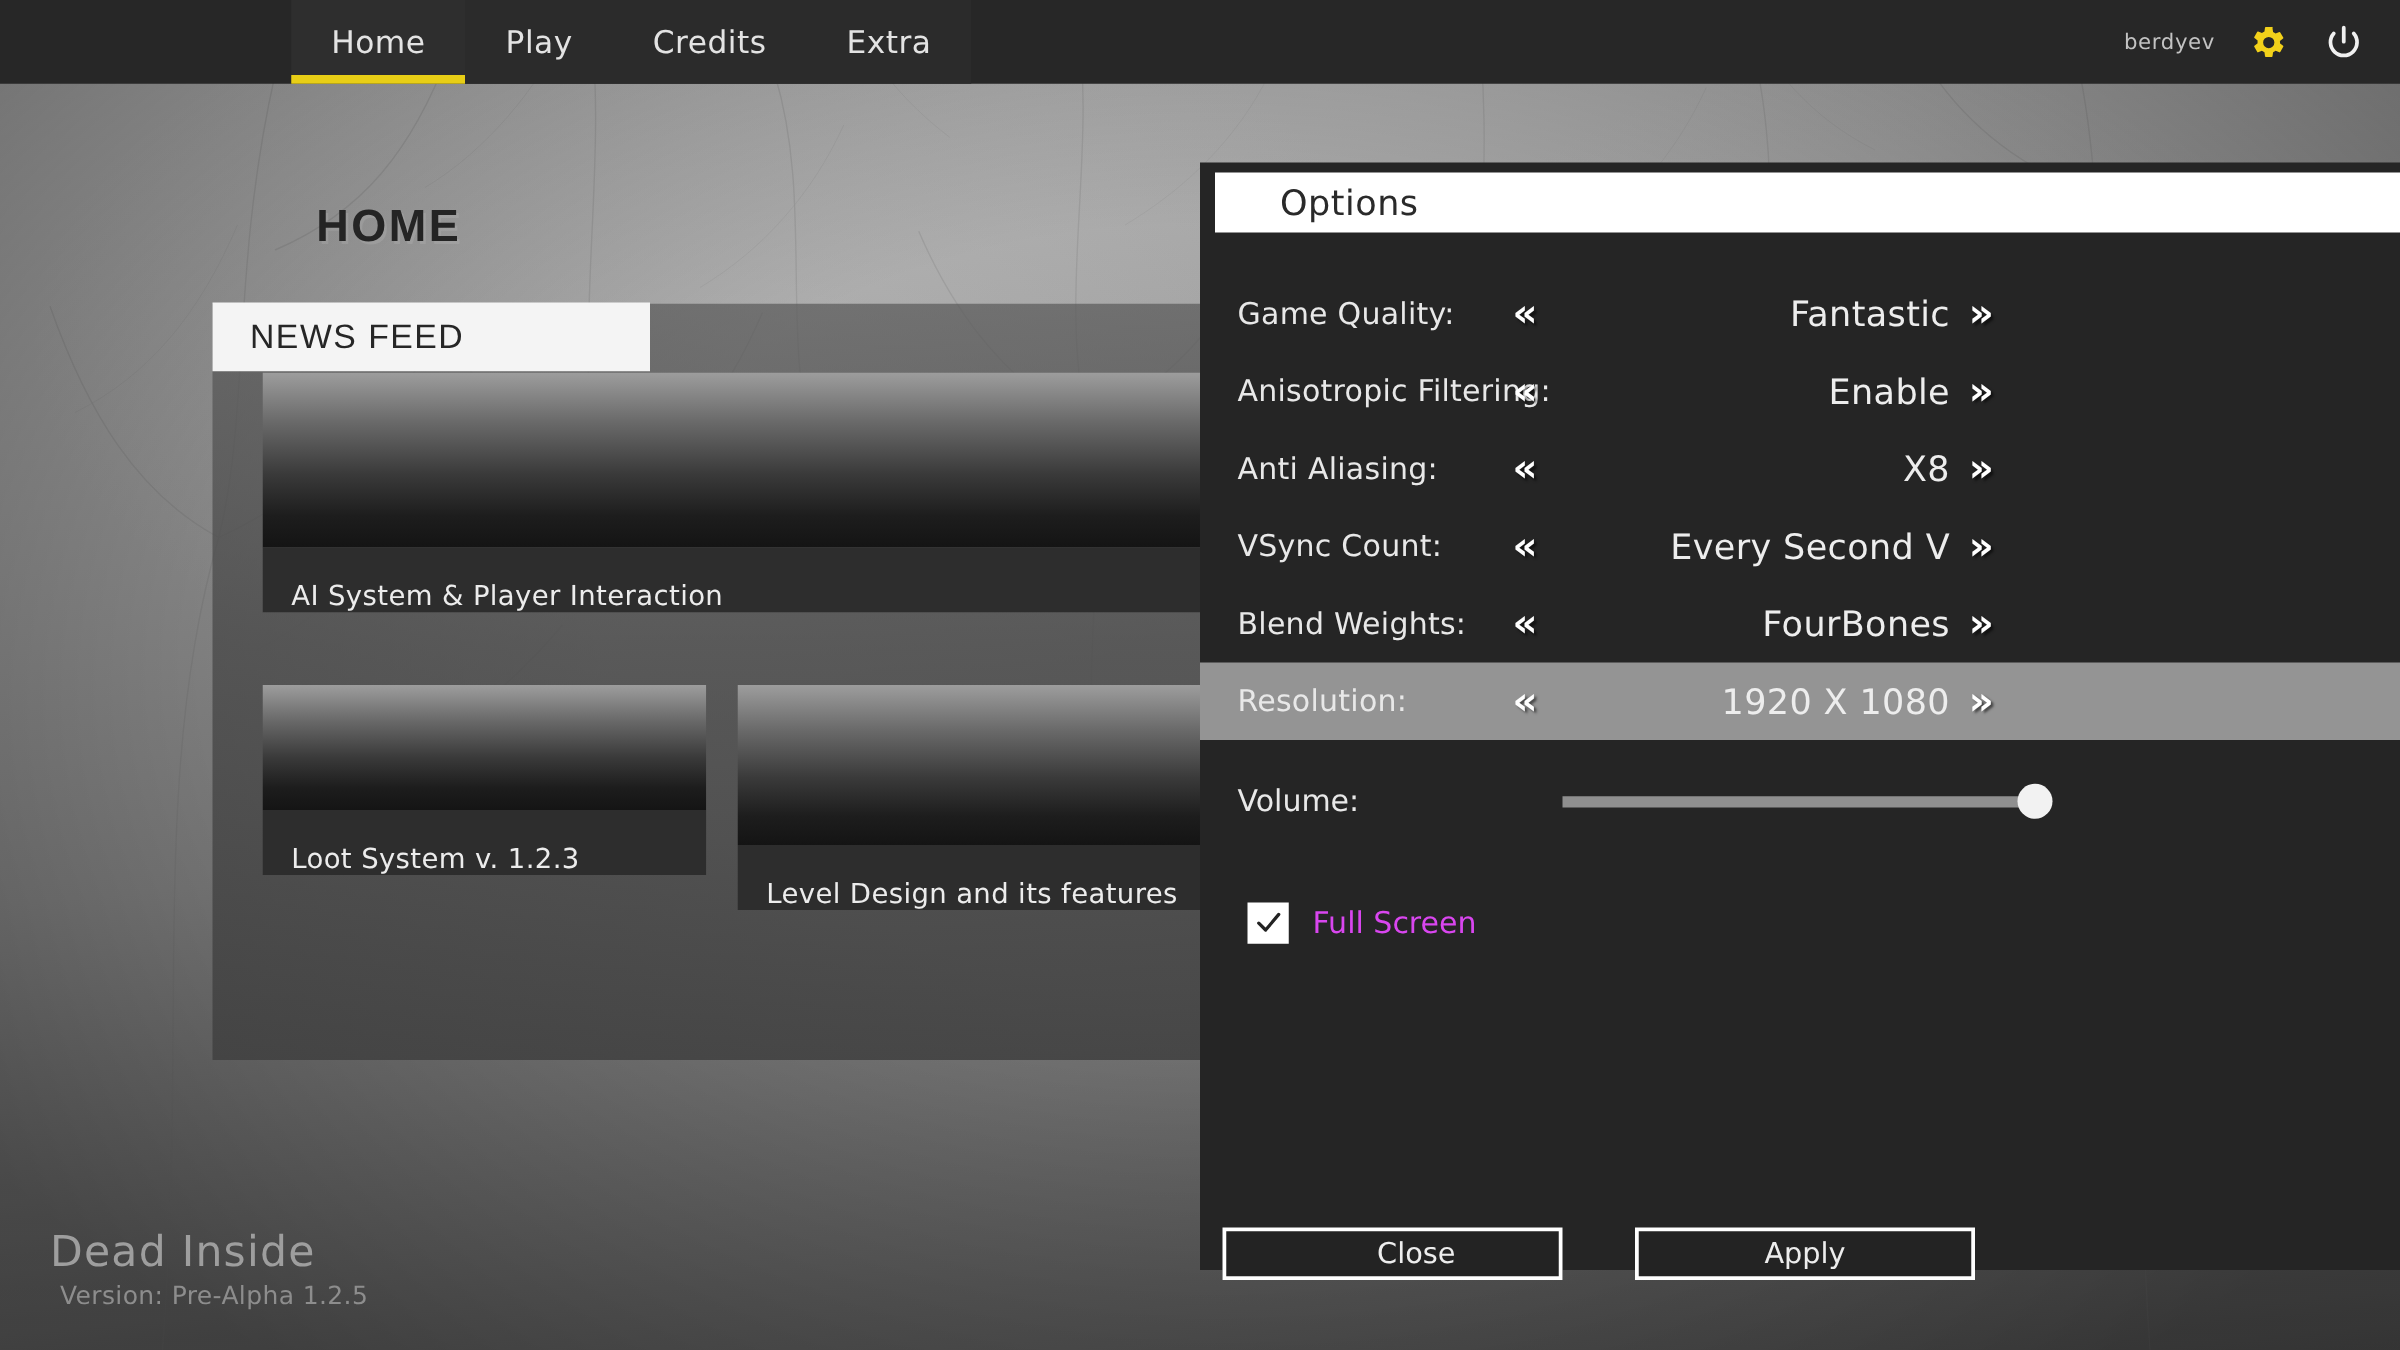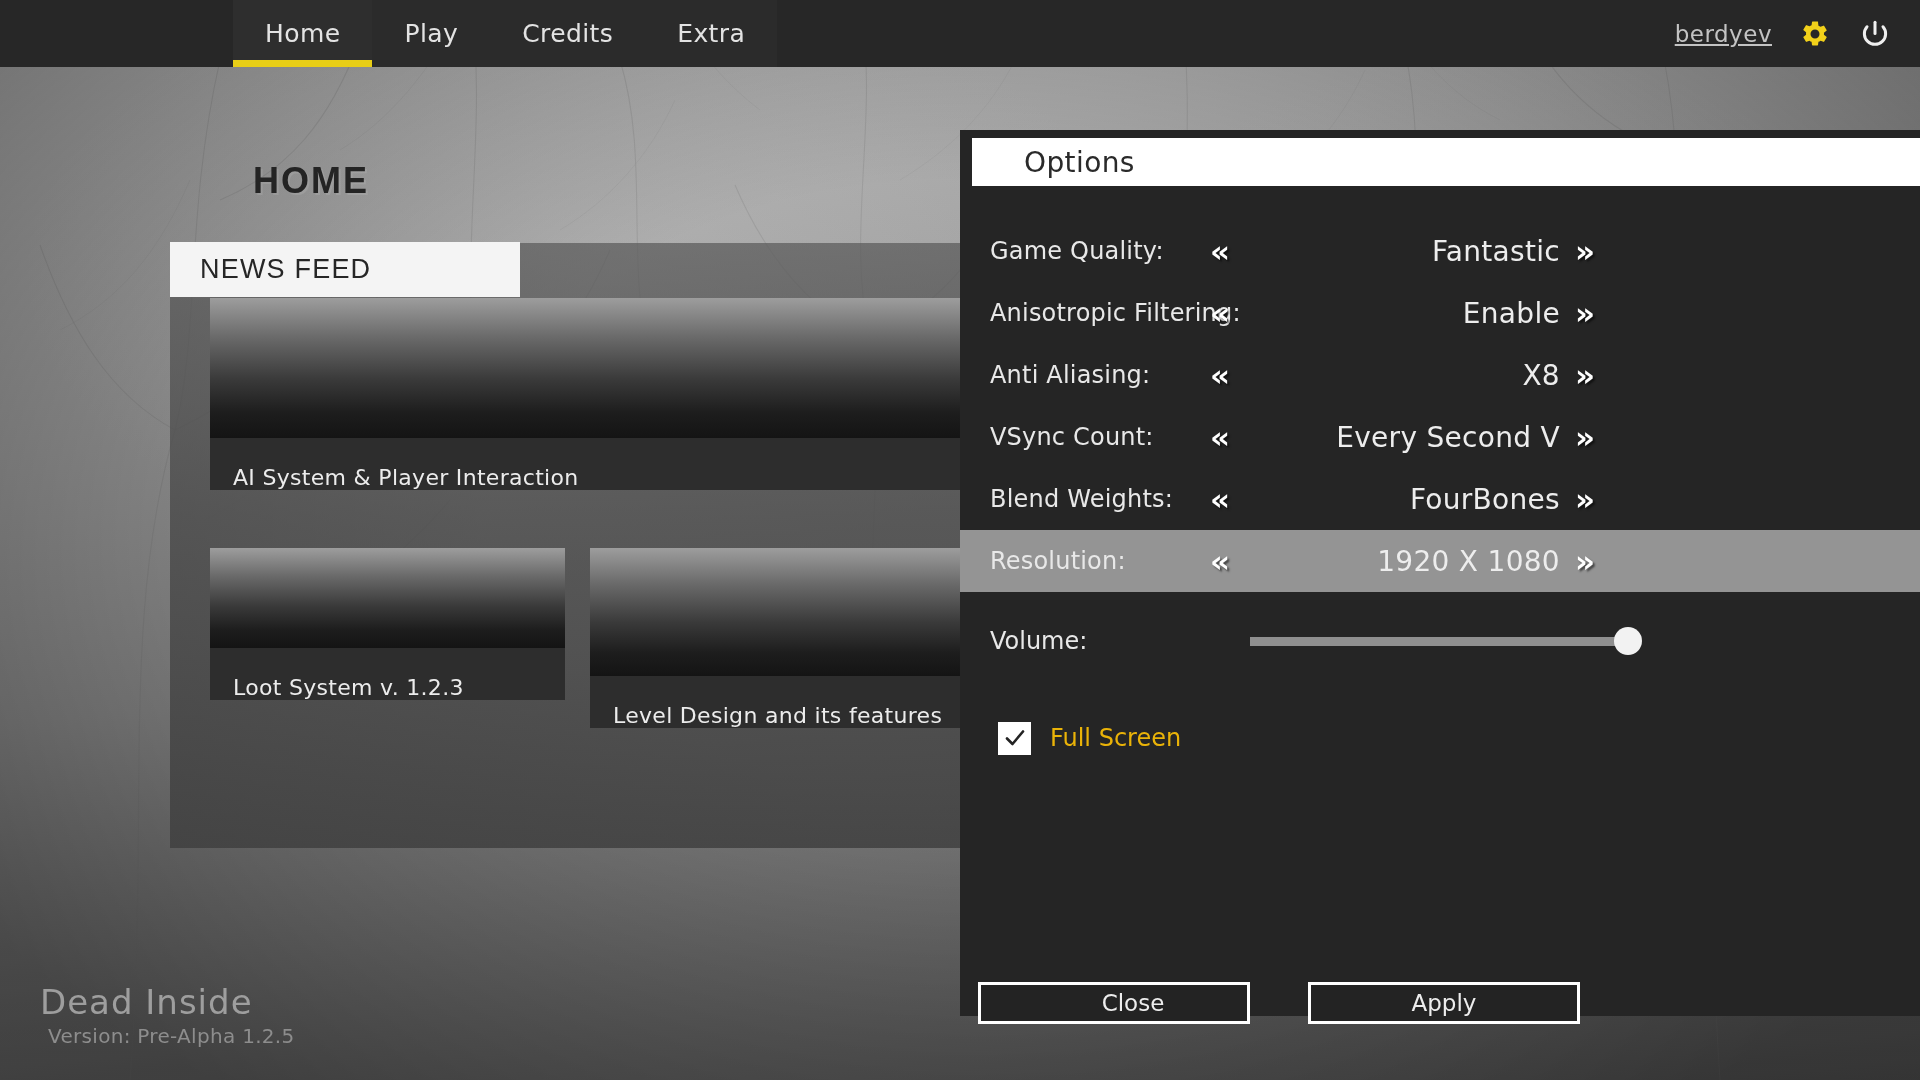--- a/index.html
+++ b/index.html
@@ -46,21 +46,21 @@
   .nav-tab.active { background:#2e2e2e; }
   .nav-tab.active::after {
     content:""; position:absolute; left:0; right:0; bottom:0; height:7px;
     background:var(--accent,#e8ce16);
   }
 
   .topbar-right {
     position:absolute; right:28px; top:0; height:67px;
     display:flex; align-items:center; gap:26px;
   }
-  .username { color:#c3c3c3; font-size:23px; letter-spacing:.5px;text-decoration:underline; }
+  .username { color:#c3c3c3; font-size:17px; letter-spacing:.5px; }
   .icon-btn { width:34px; height:34px; display:flex; align-items:center; justify-content:center; cursor:pointer; }
 
   
   .home-title {
     position:absolute; left:253px; top:160px;
     font-size:36px; font-weight:bold; letter-spacing:2px;
     color:#242424; text-shadow:2px 2px 0 rgba(255,255,255,.10);
     font-family:"Liberation Sans", sans-serif;
   }
 
@@ -153,21 +153,21 @@
   }
 
   
   .check-row { position:relative; margin-top:46px; height:40px; display:flex; align-items:center; }
   .checkbox {
     position:absolute; left:38px; width:33px; height:33px;
     background:#ffffff; display:flex; align-items:center; justify-content:center;
     cursor:pointer;
   }
   .checkbox svg { display:block; }
-  .check-label { position:absolute; left:90px; font-size:24px; color:#eab308; }
+  .check-label { position:absolute; left:90px; font-size:24px; color:#d946ef; }
 
   
   .opt-buttons { position:absolute; left:0; bottom:34px; width:100%; }
   .opt-btn {
     position:absolute; height:42px; width:272px;
     border:3px solid #ffffff; background:#232323;
     display:flex; align-items:center; justify-content:center;
     color:#ededed; font-size:23px; cursor:pointer;
   }
   .btn-close { left:18px;padding-left:38px; }

